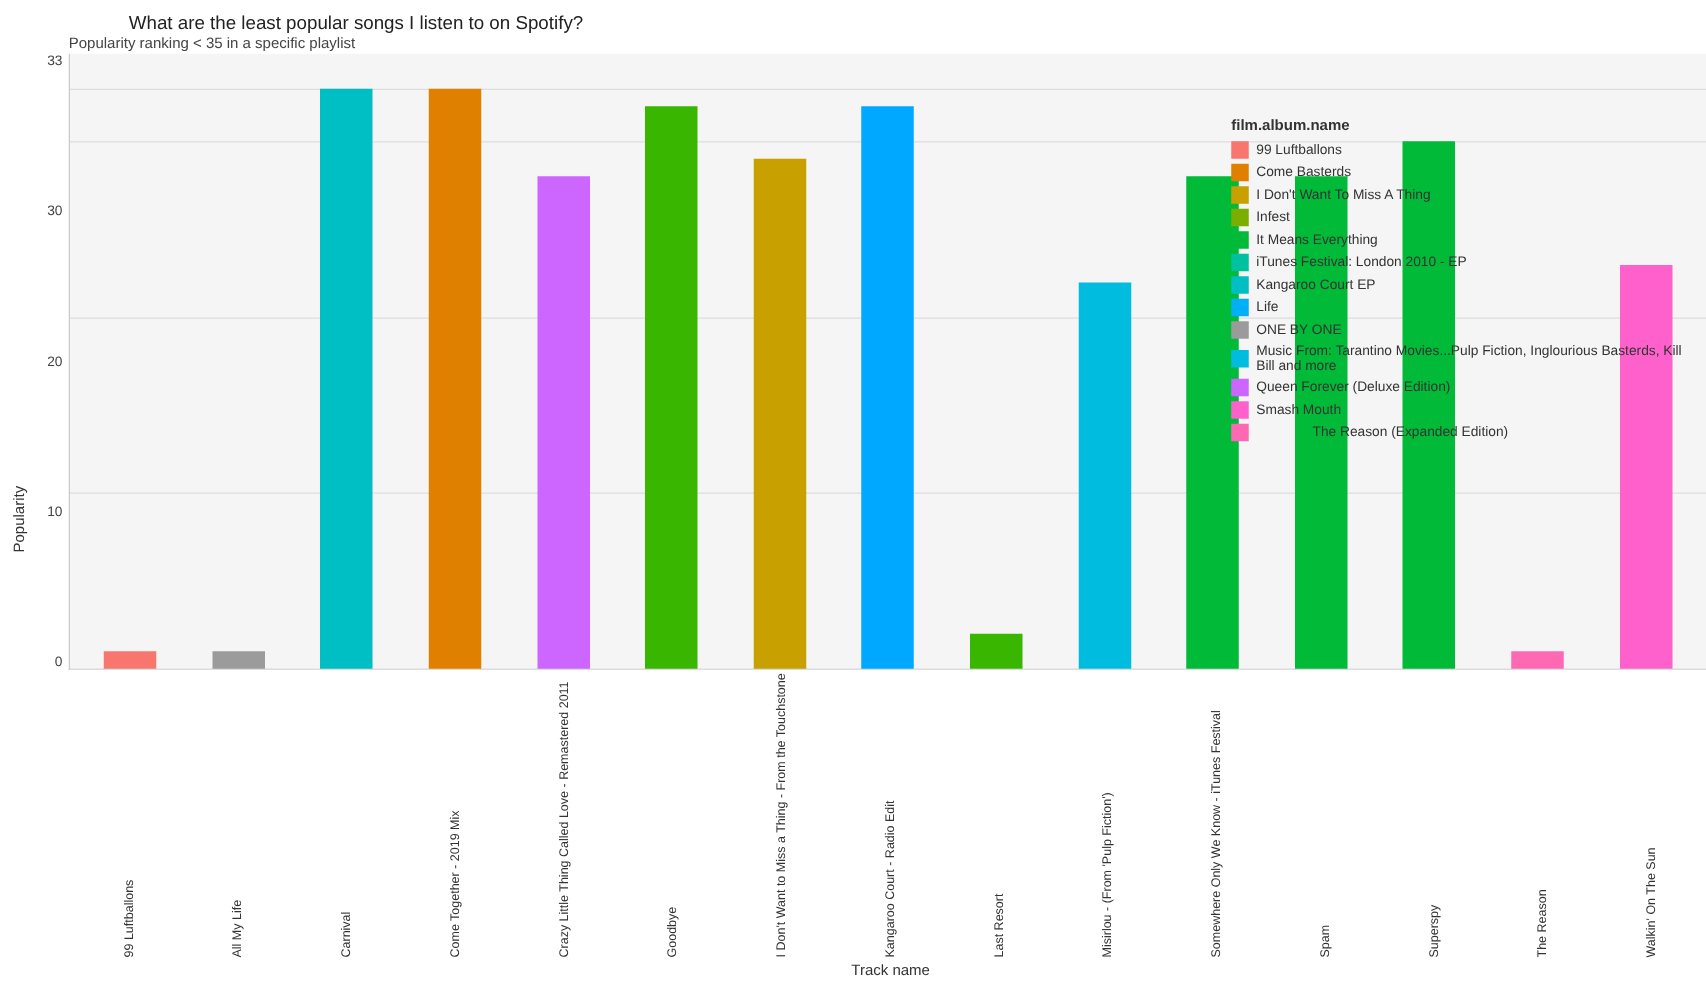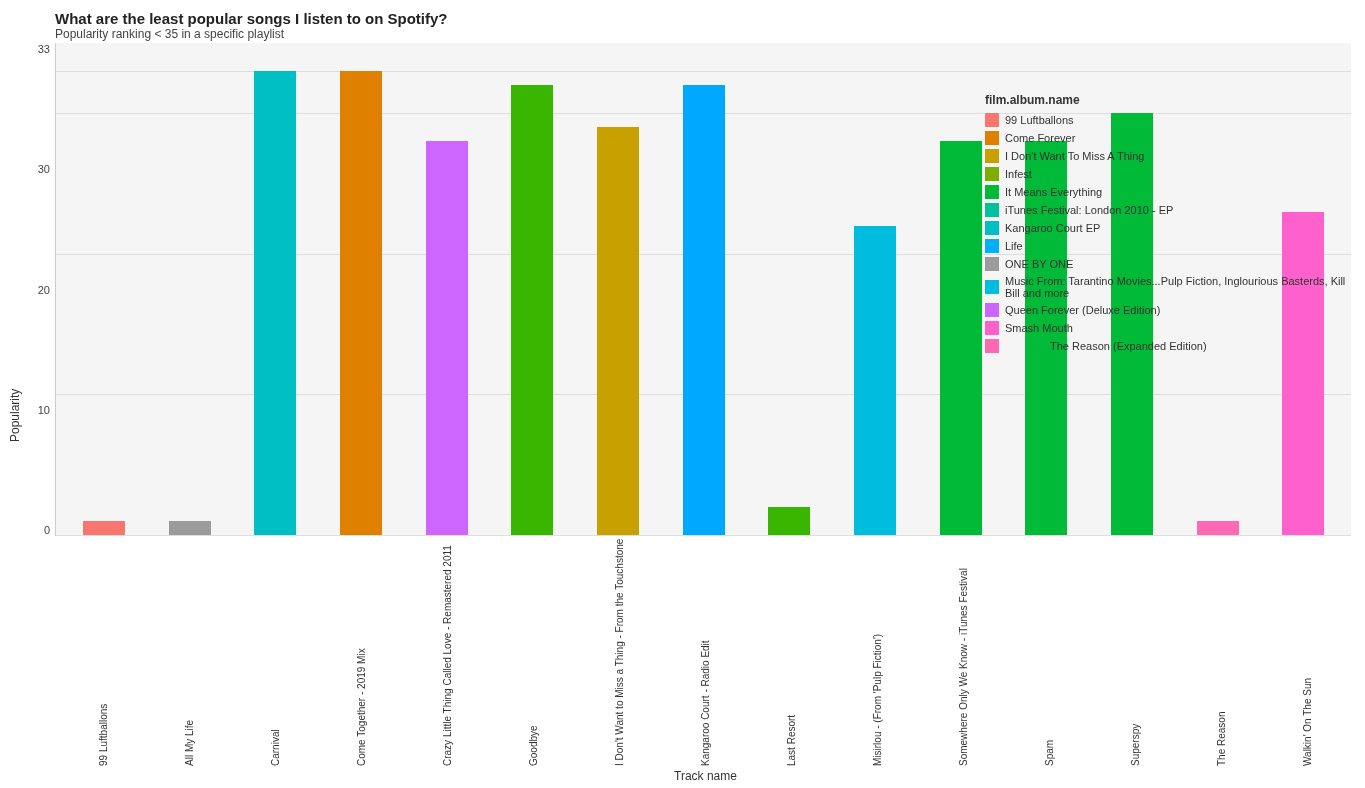--- a/index.html
+++ b/index.html
@@ -19,22 +19,23 @@
       display: flex;
       flex-direction: column;
       padding: 10px 0 0 0;
     }
     .title-area {
       padding-left: 55px;
       margin-bottom: 2px;
     }
     .chart-title {
       font-size: 15px;
-      font-weight: bold;
+      font-weight: normal;
       color: #222;
+      margin-left: 48px;
     }
     .chart-subtitle {
       font-size: 12px;
       color: #444;
     }
     .chart-body {
       display: flex;
       flex: 1;
       position: relative;
     }
@@ -46,21 +47,21 @@
       display: flex;
       align-items: center;
       justify-content: center;
       width: 20px;
       margin-left: 5px;
     }
     .plot-area-wrap {
       display: flex;
       flex-direction: column;
       flex: 1;
-      padding-right: 14px;
+      padding-right: 0;
       justify-content: center;
     }
     .plot-with-yaxis {
       display: flex;
       flex: 1;
       position: relative;
     }
     .y-ticks {
       display: flex;
       flex-direction: column;
@@ -293,21 +294,21 @@
 
     <div class="legend">
       <div class="legend-title">film.album.name</div>
       <div id="legend-items-container">
           <div class="legend-item">
             <div class="legend-color" style="background-color: rgb(248, 118, 109);"></div>
             <span style="font-size: 11px;">99 Luftballons</span>
           </div>
           <div class="legend-item">
             <div class="legend-color" style="background-color: rgb(224, 128, 0);"></div>
-            <span style="font-size: 11px;">Come Forever</span>
+            <span style="font-size: 11px;">Come Basterds</span>
           </div>
           <div class="legend-item">
             <div class="legend-color" style="background-color: rgb(200, 160, 0);"></div>
             <span style="font-size: 11px;">I Don't Want To Miss A Thing</span>
           </div>
           <div class="legend-item">
             <div class="legend-color" style="background-color: rgb(124, 174, 0);"></div>
             <span style="font-size: 11px;">Infest</span>
           </div>
           <div class="legend-item">

